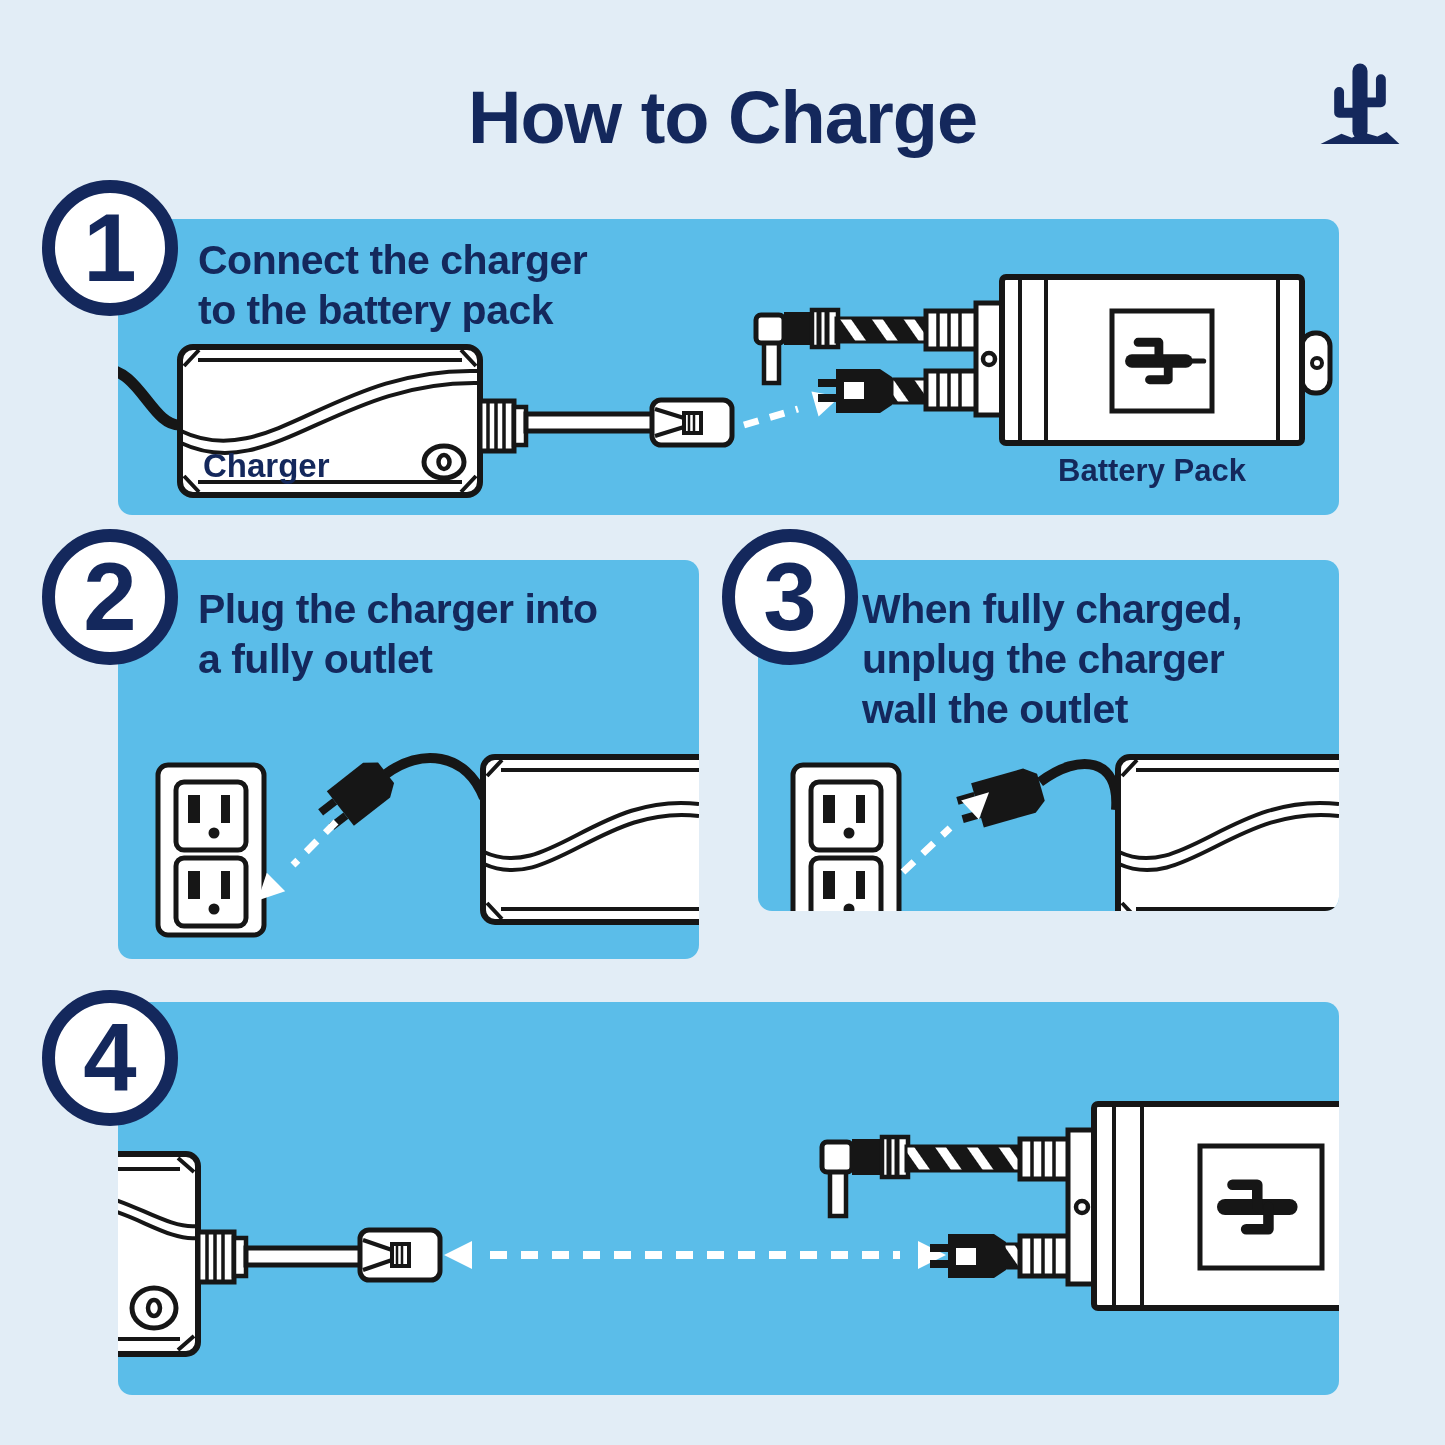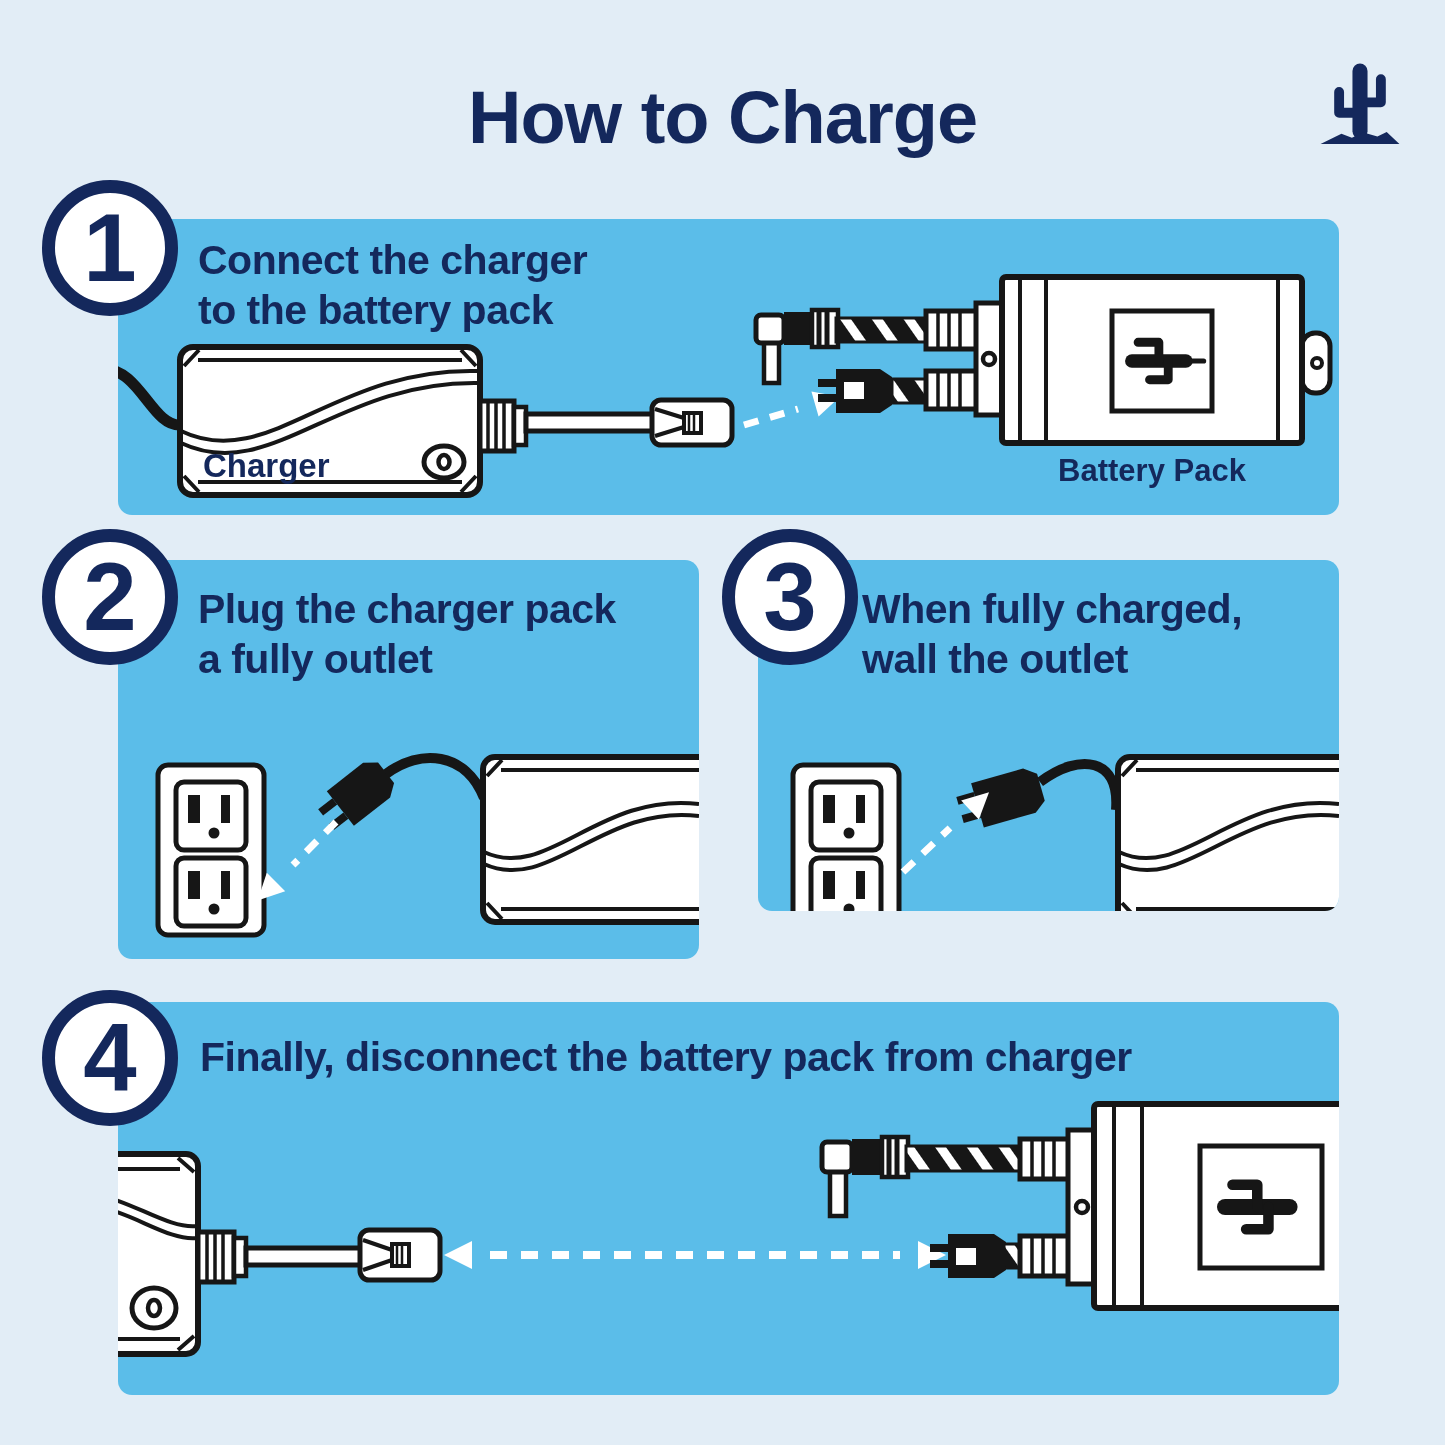--- a/index.html
+++ b/index.html
@@ -139,21 +139,21 @@
           <path d="M0,-6 L36,-6 L36,-46" stroke-width="17"></path>
           <path d="M0,80 L0,40" stroke-width="10"></path>
         </g>
         <text class="illu-label" x="1034" y="262" font-size="31" text-anchor="middle">Battery Pack</text>
       </g>
     </svg>
   </section>
 
   <section class="panel panel-2">
     <div class="step-text t2">
-      <div>Plug the charger pack</div>
+      <div>Plug the charger into</div>
       <div>a fully outlet</div>
     </div>
     <svg class="illu" viewBox="0 0 581 399">
 
       <g>
         <rect x="40" y="205" width="106" height="170" rx="10" fill="#ffffff" stroke="#161616" stroke-width="5"></rect>
         <g>
           <rect x="58" y="222" width="70" height="68" rx="8" fill="#ffffff" stroke="#161616" stroke-width="5"></rect>
           <rect x="70" y="235" width="12" height="28" fill="#161616"></rect>
           <rect x="103" y="235" width="9" height="28" fill="#161616"></rect>
@@ -186,20 +186,21 @@
       <g>
         <line x1="218" y1="262" x2="175" y2="305" stroke="#ffffff" stroke-width="7" stroke-dasharray="15 12"></line>
         <polygon points="0,-13 26,0 0,13" fill="#ffffff" transform="translate(158,322) rotate(135)"></polygon>
       </g>
     </svg>
   </section>
 
   <section class="panel panel-3">
     <div class="step-text t3">
       <div>When fully charged,</div>
+      <div>unplug the charger</div>
       <div>wall the outlet</div>
     </div>
     <svg class="illu" viewBox="0 0 581 399">
       <g>
         <rect x="35" y="205" width="106" height="170" rx="10" fill="#ffffff" stroke="#161616" stroke-width="5"></rect>
         <g>
           <rect x="53" y="222" width="70" height="68" rx="8" fill="#ffffff" stroke="#161616" stroke-width="5"></rect>
           <rect x="65" y="235" width="12" height="28" fill="#161616"></rect>
           <rect x="98" y="235" width="9" height="28" fill="#161616"></rect>
           <circle cx="91" cy="273" r="5.5" fill="#161616"></circle>
@@ -227,23 +228,20 @@
         <path d="M361,304 C427,334 479,244 581,256" fill="none" stroke="#161616" stroke-width="4"></path>
       </g>
       <g>
         <line x1="145" y1="312" x2="192" y2="268" stroke="#ffffff" stroke-width="7" stroke-dasharray="15 12"></line>
         <polygon points="0,-13 26,0 0,13" fill="#ffffff" transform="translate(212,250) rotate(-43)"></polygon>
       </g>
     </svg>
   </section>
 
   <section class="panel panel-4">
-    <div class="step-text t4">
-      <div>Finally, disconnect the battery pack from charger</div>
-    </div>
     <svg class="illu" viewBox="0 0 1221 393">
 
       <g>
         <rect x="-60" y="152" width="140" height="200" rx="12" fill="#ffffff" stroke="#161616" stroke-width="6"></rect>
         <path d="M76,170 L60,156 M76,334 L60,348" stroke="#161616" stroke-width="4" fill="none"></path>
         <path d="M-60,167 H62 M-60,337 H62" stroke="#161616" stroke-width="4" fill="none"></path>
         <path d="M-60,196 C-10,176 40,228 79,224" fill="none" stroke="#161616" stroke-width="4"></path>
         <path d="M-60,208 C-8,188 40,240 79,236" fill="none" stroke="#161616" stroke-width="4"></path>
         <ellipse cx="36" cy="306" rx="22" ry="20" fill="#ffffff" stroke="#161616" stroke-width="5"></ellipse>
         <ellipse cx="36" cy="306" rx="6" ry="8" fill="#ffffff" stroke="#161616" stroke-width="4.5"></ellipse>

